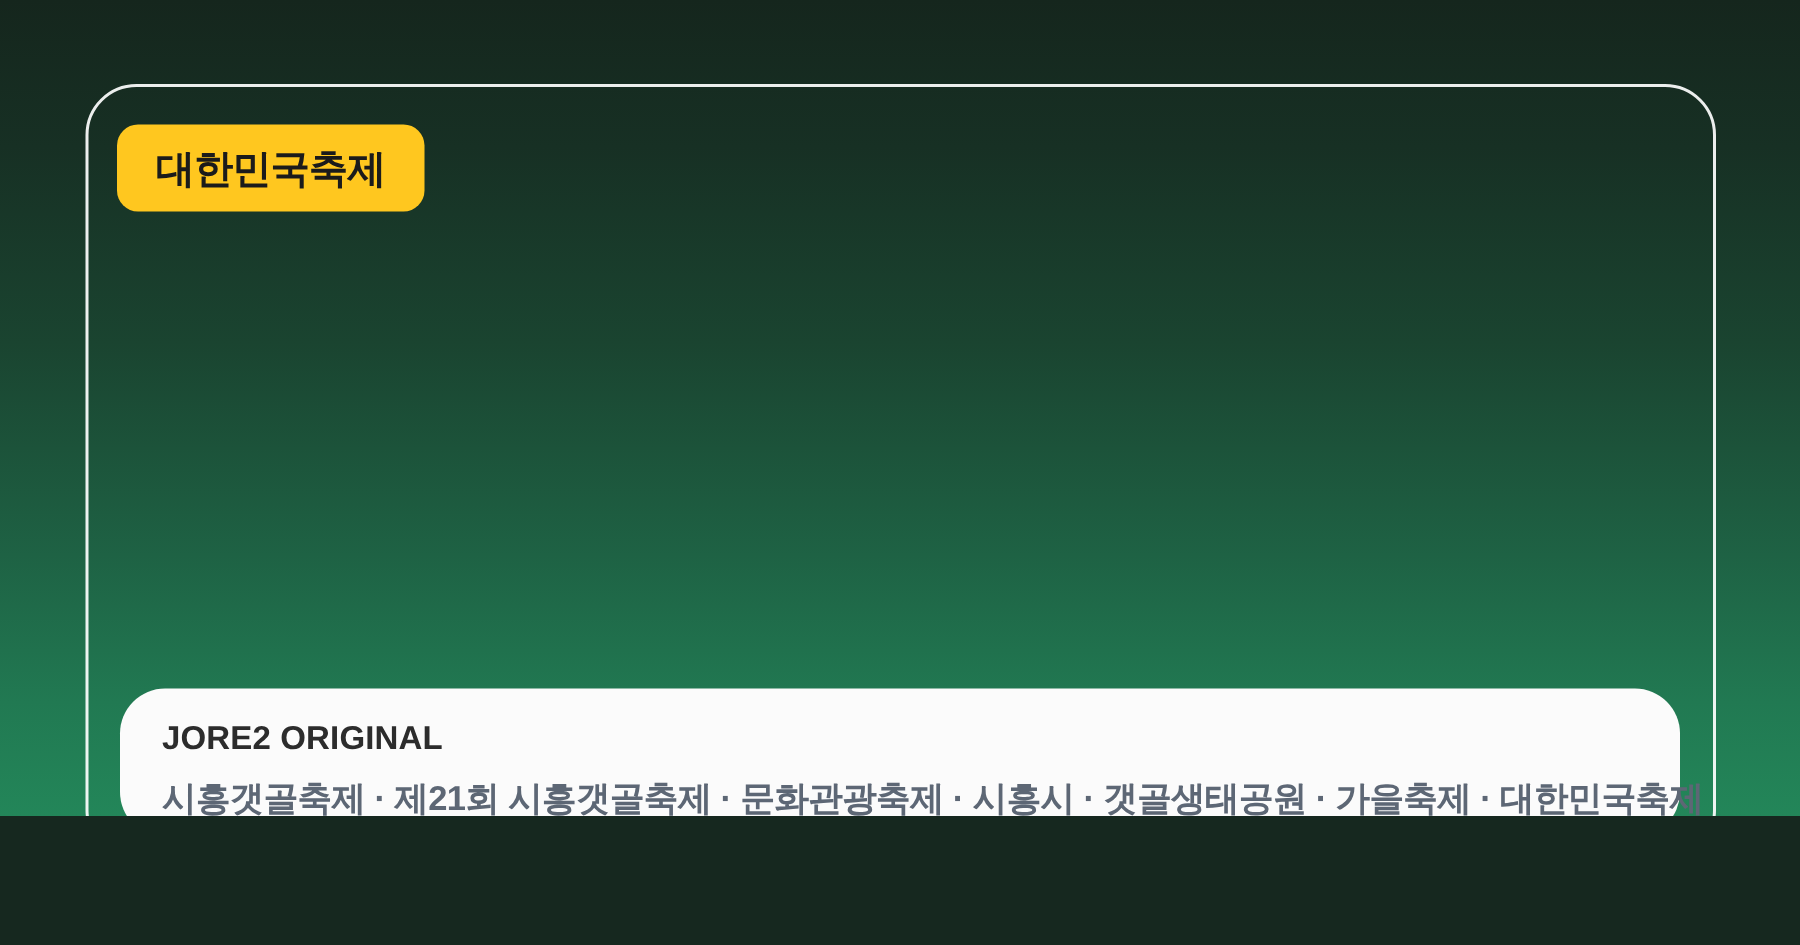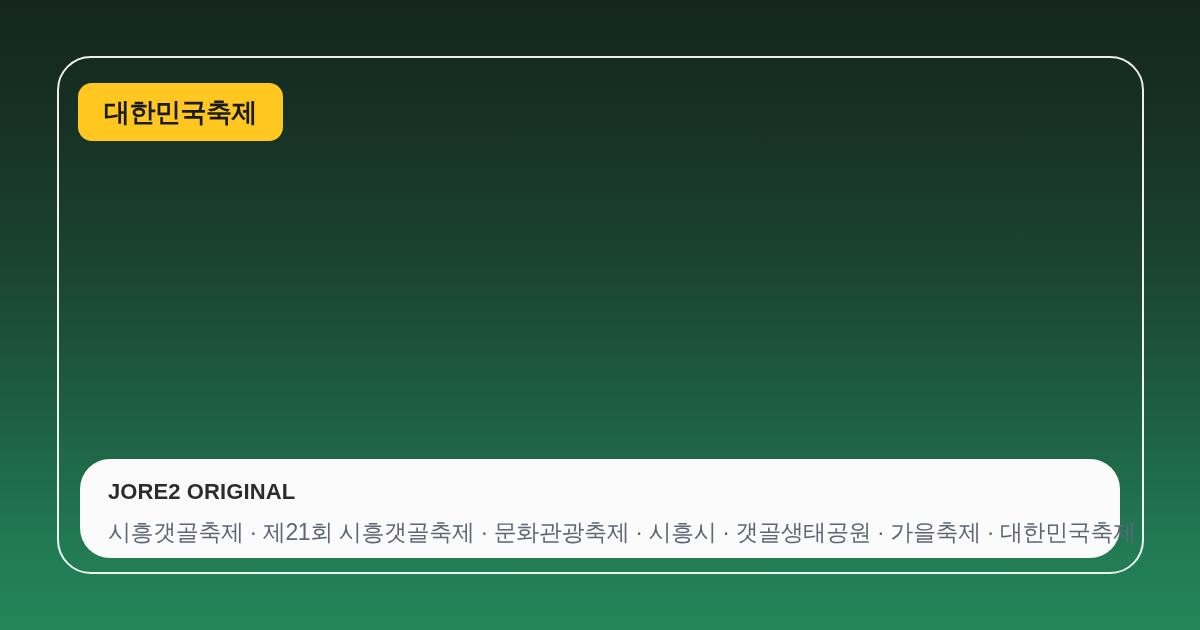--- a/index.html
+++ b/index.html
@@ -12,21 +12,21 @@
 
   body {
     font-family:"Liberation Sans","DejaVu Sans",sans-serif;
     background:#16281f;
   }
 
   
   .og-canvas{
     position:relative;
     width:1200px;
-    height:630px;
+    height:544px;
     background:linear-gradient(180deg,
       #15261d 0%,
       #173024 18%,
       #1a4430 42%,
       #1e6244 68%,
       #217952 86%,
       #238659 100%);
     overflow:hidden;
   }
 
@@ -104,21 +104,21 @@
     white-space:nowrap;
   }
 
   
   .meta-tags{
     position:absolute;
     left:108px;
     top:518px;
     color:#5d6775;
     font-size:23px;
-    font-weight:normal;
+    font-weight:bold;
     letter-spacing:-0.4px;
     line-height:1.3;
     white-space:nowrap;
   }
 </style>
 </head>
 <body>
 
 <div class="og-canvas">
 

